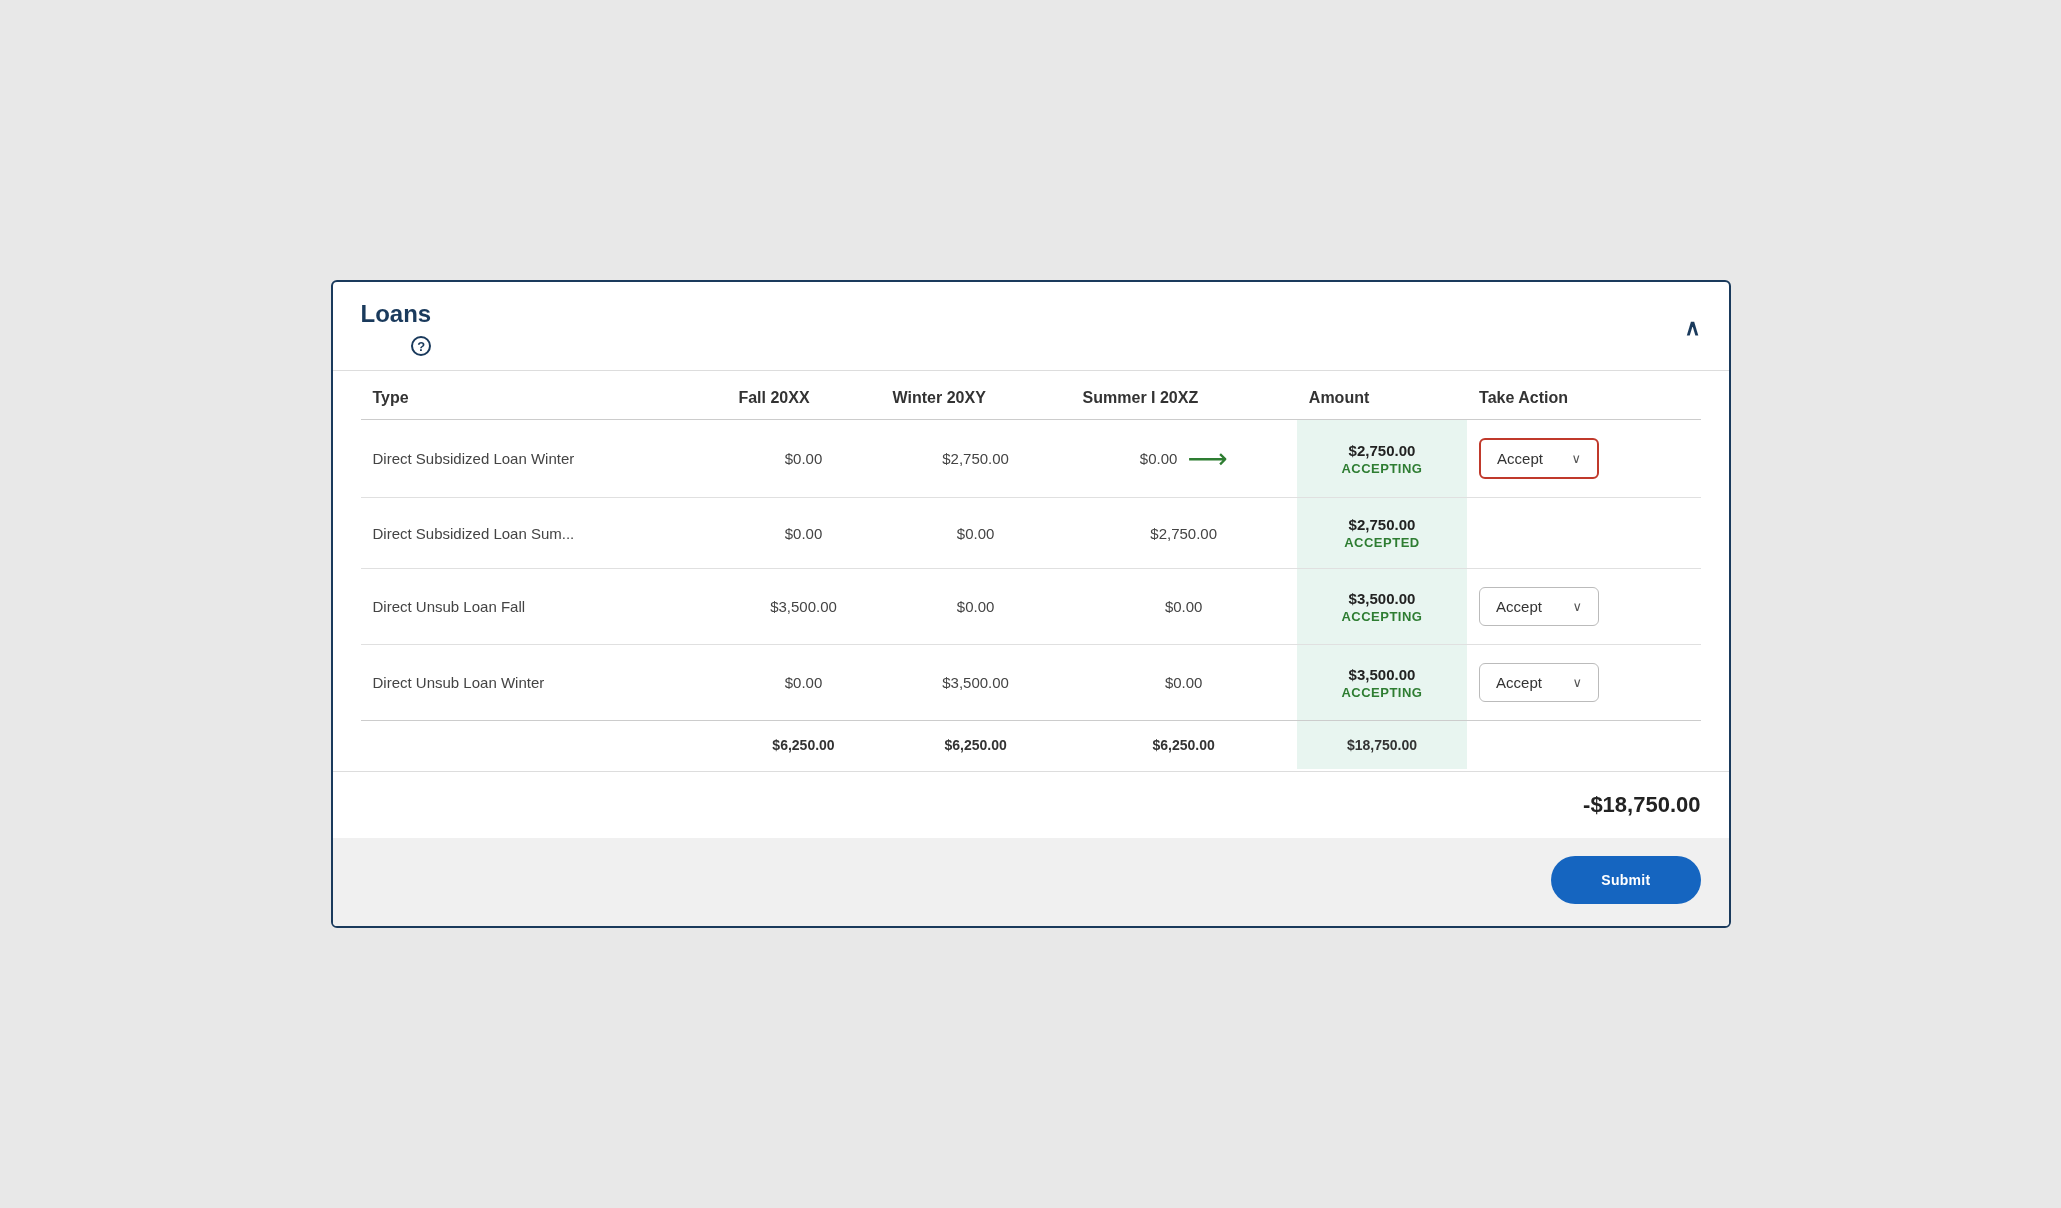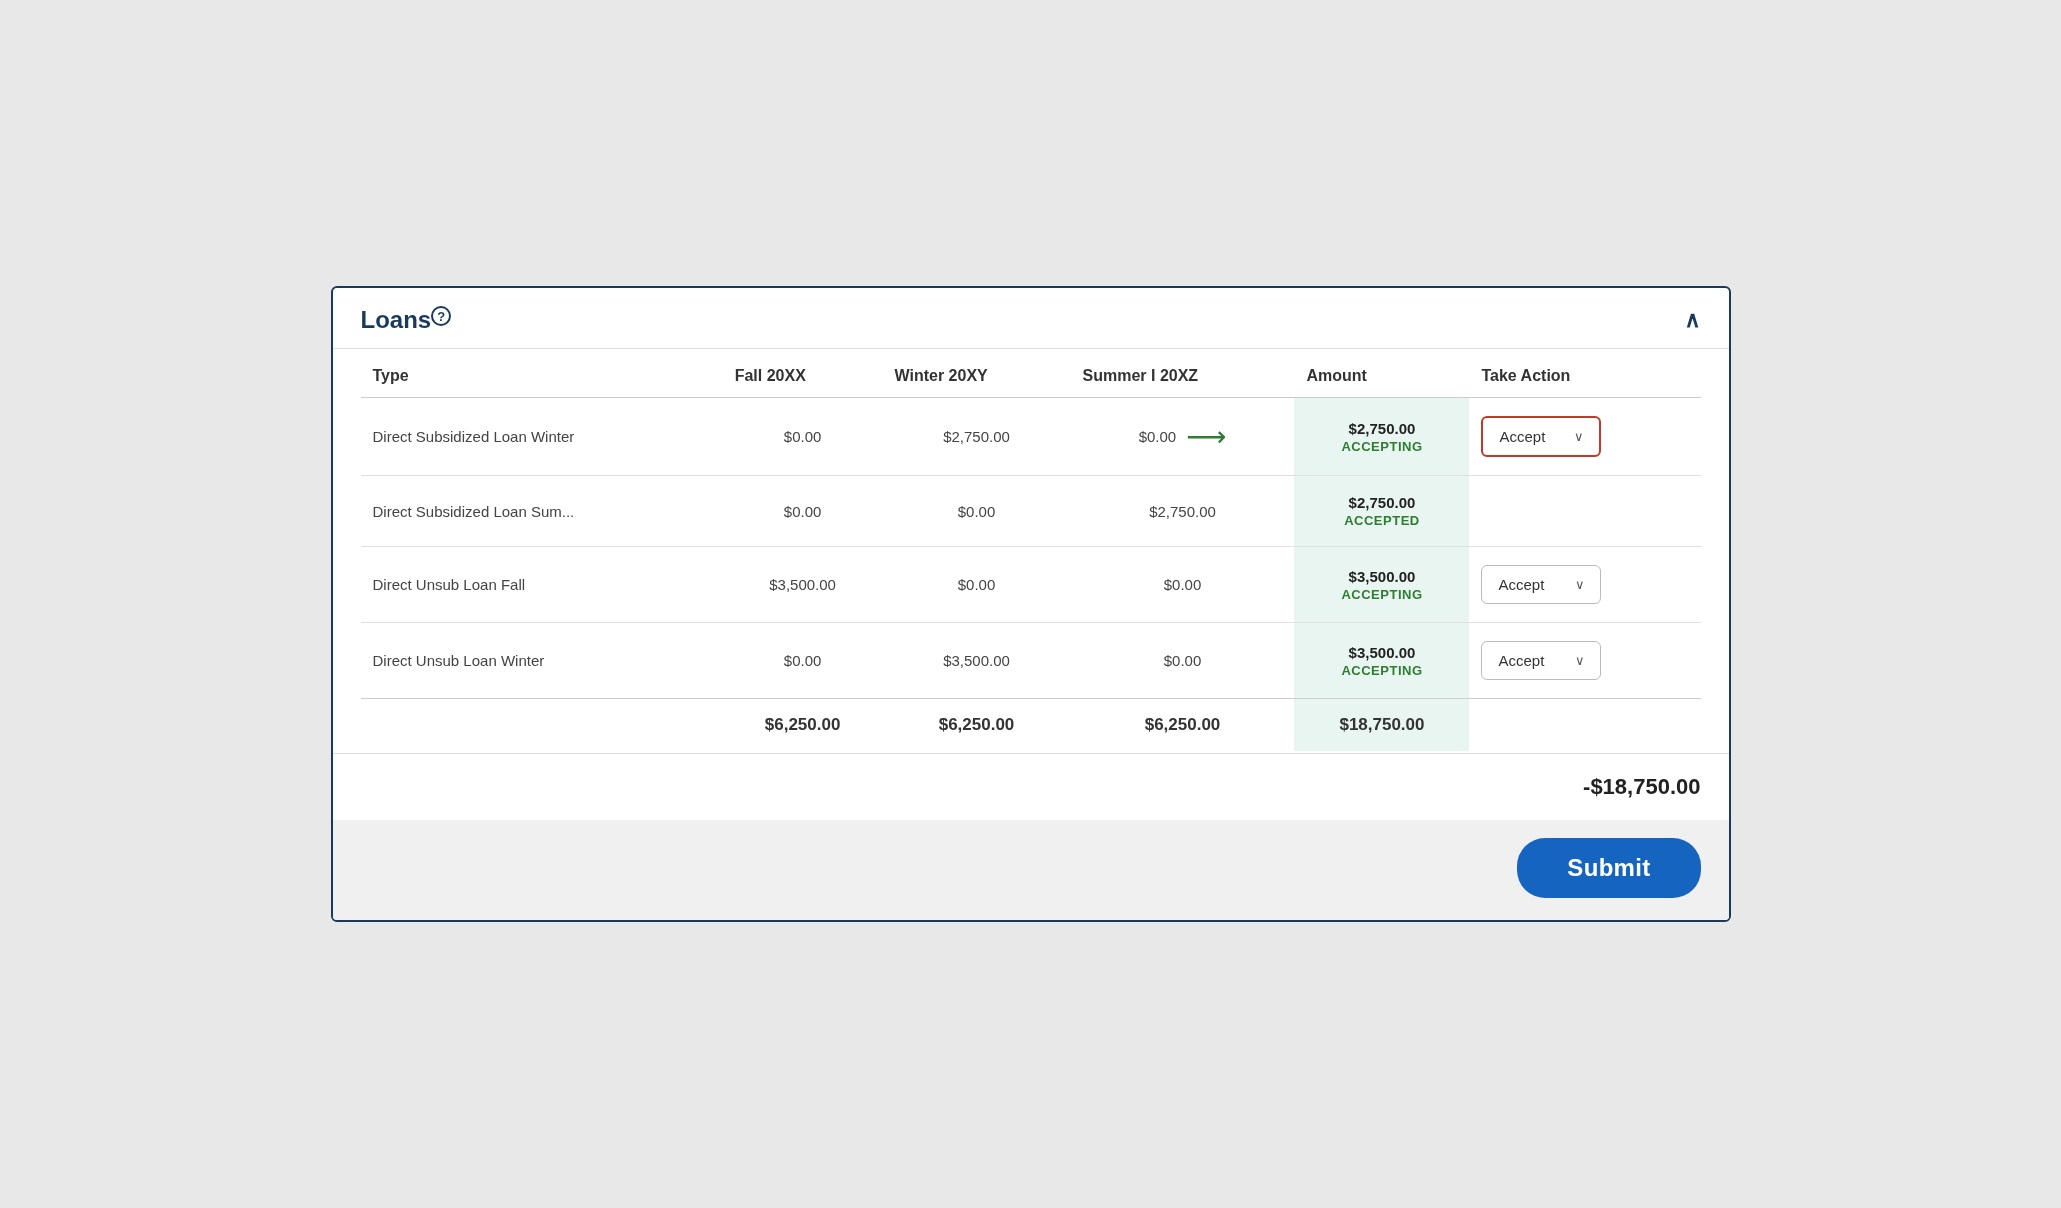--- a/index.html
+++ b/index.html
@@ -25,21 +25,23 @@
       align-items: center;
       justify-content: space-between;
       padding: 18px 28px 14px 28px;
       border-bottom: 1px solid #ddd;
     }
     .card-title {
       font-size: 24px;
       font-weight: bold;
       color: #1a3a5c;
       display: flex;
-      align-items: flex-start;
+      align-items: flex-end;
+      gap: 8px;
+      flex-direction: column;
     }
     .help-icon {
       display: inline-flex;
       align-items: center;
       justify-content: center;
       width: 20px;
       height: 20px;
       border: 2px solid #1a3a5c;
       border-radius: 50%;
       font-size: 13px;
@@ -131,21 +133,21 @@
       font-size: 13px;
       color: #555;
     }
     .green-arrow {
       color: #2e7d32;
       font-size: 22px;
       display: inline-block;
     }
     tfoot tr td {
       padding: 16px 12px;
-      font-size: 17px;
+      font-size: 14px;
       font-weight: 600;
       color: #333;
       text-align: center;
       border-top: 1.5px solid #ccc;
     }
     tfoot tr td:first-child {
       text-align: left;
     }
     .total-row {
       border-top: 1.5px solid #ccc;
@@ -164,21 +166,21 @@
       justify-content: flex-end;
       padding: 18px 28px 22px 28px;
       background: #f0f0f0;
     }
     .submit-btn {
       background: #1565c0;
       color: #fff;
       border: none;
       border-radius: 28px;
       padding: 16px 50px;
-      font-size: 24px;
+      font-size: 14px;
       font-weight: 600;
       cursor: pointer;
       letter-spacing: 0.3px;
     }
   </style>
 </head>
 <body>
 
 <div class="card">
 

